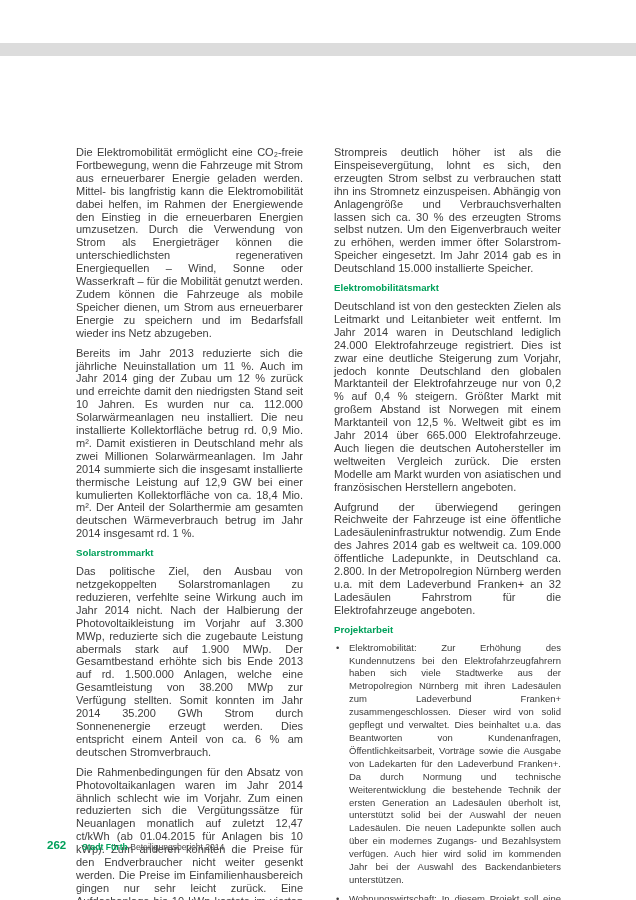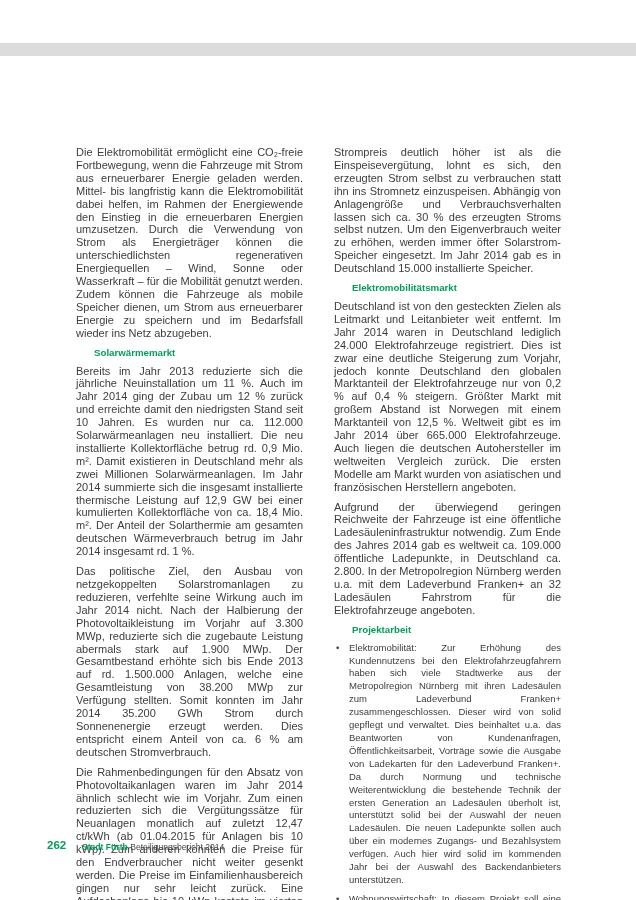--- a/index.html
+++ b/index.html
@@ -41,21 +41,21 @@
     text-align: justify;
     margin: 0 0 7px 0;
     hyphens: auto;
     -webkit-hyphens: auto;
   }
   .heading {
     font-size: 9.7px;
     line-height: 12.9px;
     font-weight: bold;
     color: #00a05a;
-    margin: 3px 0 5px 18px;
+    margin: 3px 0 5px 0;
   }
   .bullet-item {
     font-size: 9.5px;
     line-height: 12.9px;
     text-align: justify;
     margin: 0 0 6px 0;
     padding-left: 15px;
     position: relative;
     hyphens: auto;
     -webkit-hyphens: auto;
@@ -96,22 +96,22 @@
 </style>
 </head>
 <body>
 
 <div class="top-rule"></div>
 
 <div class="content">
 
   <div class="col">
     <p class="para">Die Elektromobilität ermöglicht eine CO₂-freie Fortbewegung, wenn die Fahrzeuge mit Strom aus erneuerbarer Energie geladen werden. Mittel- bis langfristig kann die Elektromobilität dabei helfen, im Rahmen der Energiewende den Einstieg in die erneuerbaren Energien umzusetzen. Durch die Verwendung von Strom als Energieträger können die unterschiedlichsten regenerativen Energiequellen – Wind, Sonne oder Wasserkraft – für die Mobilität genutzt werden. Zudem können die Fahrzeuge als mobile Speicher dienen, um Strom aus erneuerbarer Energie zu speichern und im Bedarfsfall wieder ins Netz abzugeben.</p>
-    <h3 class="heading">Solarwärmemarkt</h3>
     <p class="para">Bereits im Jahr 2013 reduzierte sich die jährliche Neuinstallation um 11 %. Auch im Jahr 2014 ging der Zubau um 12 % zurück und erreichte damit den niedrigsten Stand seit 10 Jahren. Es wurden nur ca. 112.000 Solarwärmeanlagen neu installiert. Die neu installierte Kollektorfläche betrug rd. 0,9 Mio. m². Damit existieren in Deutschland mehr als zwei Millionen Solarwärmeanlagen. Im Jahr 2014 summierte sich die insgesamt installierte thermische Leistung auf 12,9 GW bei einer kumulierten Kollektorfläche von ca. 18,4 Mio. m². Der Anteil der Solarthermie am gesamten deutschen Wärmeverbrauch betrug im Jahr 2014 insgesamt rd. 1 %.</p>
+    <h3 class="heading">Solarstrommarkt</h3>
     <p class="para">Das politische Ziel, den Ausbau von netzgekoppelten Solarstromanlagen zu reduzieren, verfehlte seine Wirkung auch im Jahr 2014 nicht. Nach der Halbierung der Photovoltaikleistung im Vorjahr auf 3.300 MWp, reduzierte sich die zugebaute Leistung abermals stark auf 1.900 MWp. Der Gesamtbestand erhöhte sich bis Ende 2013 auf rd. 1.500.000 Anlagen, welche eine Gesamtleistung von 38.200 MWp zur Verfügung stellten. Somit konnten im Jahr 2014 35.200 GWh Strom durch Sonnenenergie erzeugt werden. Dies entspricht einem Anteil von ca. 6 % am deutschen Stromverbrauch.</p>
     <p class="para">Die Rahmenbedingungen für den Absatz von Photovoltaikanlagen waren im Jahr 2014 ähnlich schlecht wie im Vorjahr. Zum einen reduzierten sich die Vergütungssätze für Neuanlagen monatlich auf zuletzt 12,47 ct/kWh (ab 01.04.2015 für Anlagen bis 10 kWp). Zum anderen konnten die Preise für den Endverbraucher nicht weiter gesenkt werden. Die Preise im Einfamilienhausbereich gingen nur sehr leicht zurück. Eine Aufdachanlage bis 10 kWp kostete im vierten Quartal 2014 ca. 1.500 € pro kWp netto. Die Rendite bei Volleinspeisung für Neuanlagen ist damit deutlich schlechter als in den Vorjahren.</p>
     <p class="para">Dadurch ändern sich die Motivationsgründe beim Kauf von Photovoltaikanlagen. Da mittlerweile der individuelle</p>
   </div>
 
   <div class="col">
     <p class="para">Strompreis deutlich höher ist als die Einspeisevergütung, lohnt es sich, den erzeugten Strom selbst zu verbrauchen statt ihn ins Stromnetz einzuspeisen. Abhängig von Anlagengröße und Verbrauchsverhalten lassen sich ca. 30 % des erzeugten Stroms selbst nutzen. Um den Eigenverbrauch weiter zu erhöhen, werden immer öfter Solarstrom-Speicher eingesetzt. Im Jahr 2014 gab es in Deutschland 15.000 installierte Speicher.</p>
     <h3 class="heading">Elektromobilitätsmarkt</h3>
     <p class="para">Deutschland ist von den gesteckten Zielen als Leitmarkt und Leitanbieter weit entfernt. Im Jahr 2014 waren in Deutschland lediglich 24.000 Elektrofahrzeuge registriert. Dies ist zwar eine deutliche Steigerung zum Vorjahr, jedoch konnte Deutschland den globalen Marktanteil der Elektrofahrzeuge nur von 0,2 % auf 0,4 % steigern. Größter Markt mit großem Abstand ist Norwegen mit einem Marktanteil von 12,5 %. Weltweit gibt es im Jahr 2014 über 665.000 Elektrofahrzeuge. Auch liegen die deutschen Autohersteller im weltweiten Vergleich zurück. Die ersten Modelle am Markt wurden von asiatischen und französischen Herstellern angeboten.</p>
     <p class="para">Aufgrund der überwiegend geringen Reichweite der Fahrzeuge ist eine öffentliche Ladesäuleninfrastruktur notwendig. Zum Ende des Jahres 2014 gab es weltweit ca. 109.000 öffentliche Ladepunkte, in Deutschland ca. 2.800. In der Metropolregion Nürnberg werden u.a. mit dem Ladeverbund Franken+ an 32 Ladesäulen Fahrstrom für die Elektrofahrzeuge angeboten.</p>

